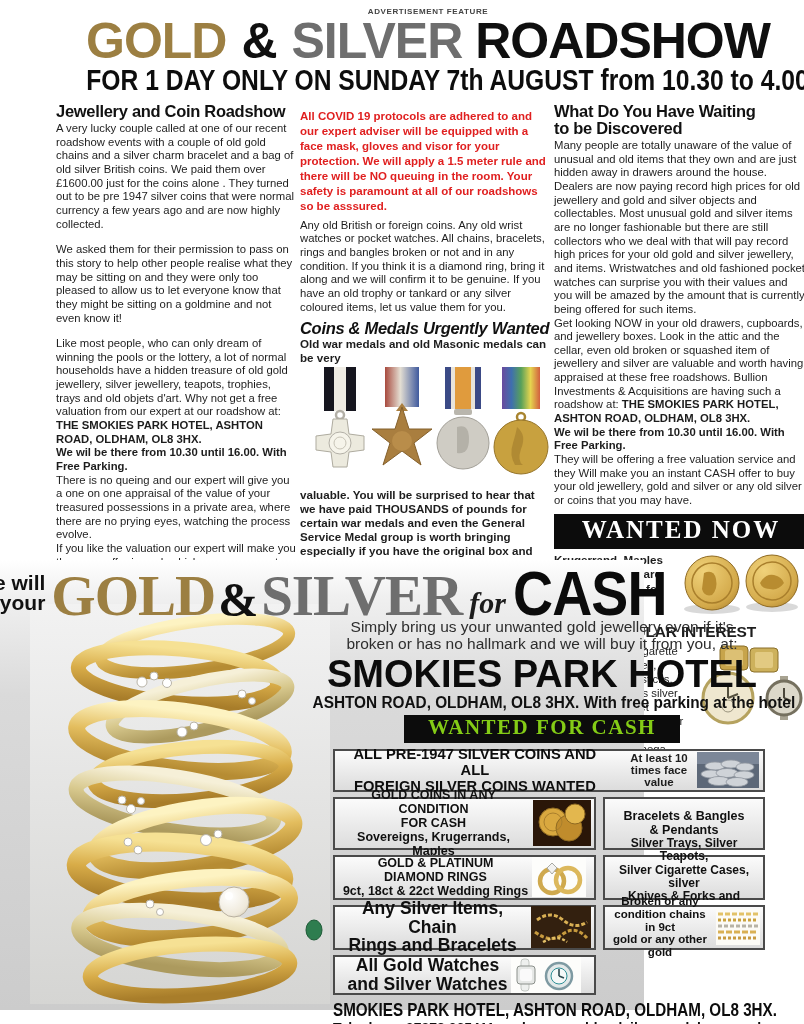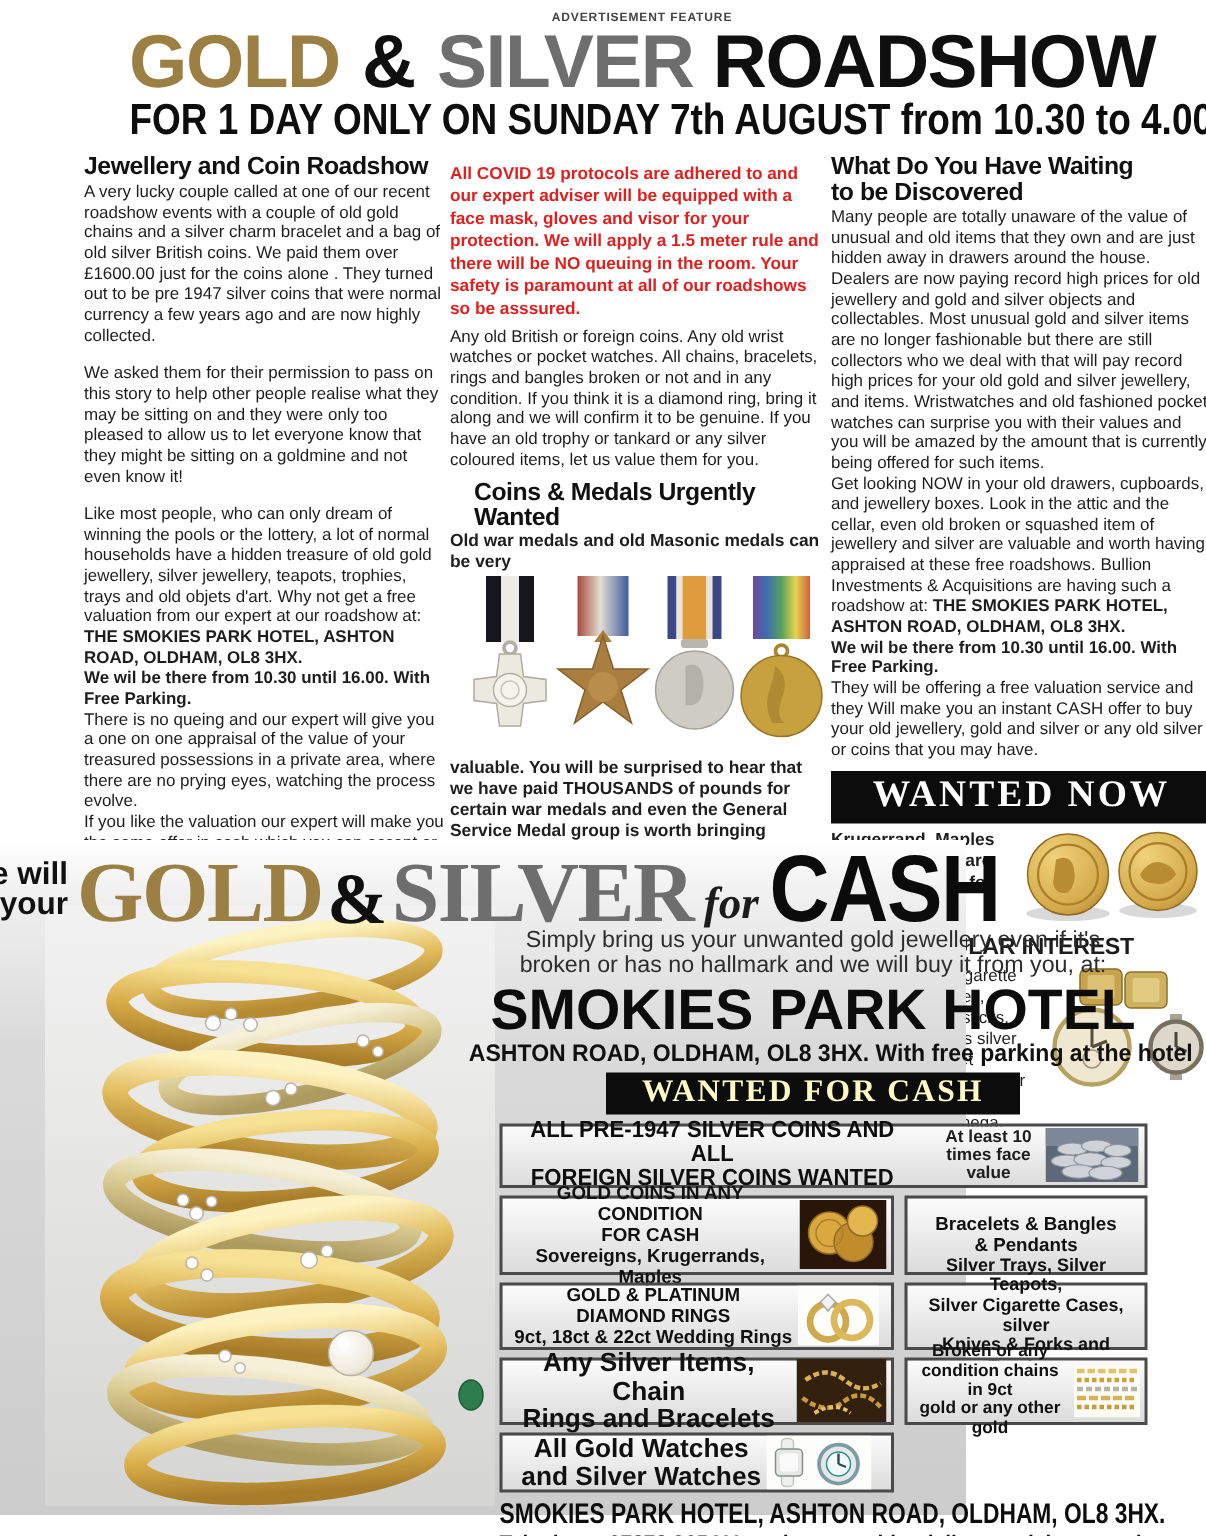--- a/index.html
+++ b/index.html
@@ -16,21 +16,21 @@
   .columns{display:flex;gap:4px;padding:8px 10px 0 30px;box-sizing:border-box;align-items:flex-start;}
   .col{font-size:11.3px;line-height:1.21;}
   .col p{margin:0 0 12px;}
   .col .blk{display:block;}
   .col-left{width:240px;flex:none;}
   .col-mid{width:250px;flex:none;}
   .col-right{width:254px;flex:none;}
   .col h2{font-size:16.5px;letter-spacing:-.3px;margin:0 0 2px;line-height:1.03;color:#111;}
   .covid{color:#e01f1f;font-weight:bold;font-size:11.5px;line-height:1.3;margin:6px 0 5px;}
   .bold{font-weight:bold;}
-  .mid-h{font-size:17px;margin:6px 16px 0 !important;}
+  .mid-h{font-size:17px;margin:6px 0 0 !important;font-style:italic;}
   .photo{display:block;}
   .wanted-now{background:#0c0c0c;color:#fff;text-align:center;font-family:"Liberation Serif",serif;
               font-weight:bold;font-size:25px;letter-spacing:2px;padding:1px 0 4px;margin:6px 0 4px;}
   .wn-row{display:flex;align-items:flex-start;margin-top:2px;}
   .wn-text{width:122px;font-weight:bold;font-size:11.6px;line-height:1.25;flex:none;}
   .interest-h{font-size:15.5px;font-weight:bold;letter-spacing:-.2px;margin:8px 0 2px;}
   .int-row{display:flex;}
   .int-text{width:138px;flex:none;font-size:11.3px;line-height:1.24;}
   
   .bottom{position:absolute;left:0;top:560px;width:644px;height:450px;
@@ -44,21 +44,21 @@
   .bb-silver{font-size:57px;color:#6e6e6e;letter-spacing:-1px;line-height:1;}
   .bb-for{font-size:30px;font-style:italic;color:#1c1c1c;margin:0 7px 6px 7px;line-height:1;}
   .bb-cash{font-weight:bold;font-size:63px;color:#0b0b0b;line-height:.95;letter-spacing:-1px;
            transform:scaleX(.88);transform-origin:left bottom;}
   .rings-photo{position:absolute;left:30px;top:44px;width:300px;height:400px;z-index:1;}
   .bottom-right{position:absolute;left:303px;top:58px;width:478px;text-align:center;z-index:2;}
   .simply{font-size:15.5px;line-height:1.12;color:#2d2d2d;}
   .hotel-name{font-size:38px;font-weight:bold;line-height:1;color:#0c0c0c;margin-top:2px;white-space:nowrap;}
   .hotel-addr{font-size:16px;font-weight:bold;line-height:1.05;margin-top:2px;white-space:nowrap;
               transform:scaleX(.96);transform-origin:center;color:#101010;}
-  .wfc{display:inline-block;background:#0c0c0c;color:#fef9c3;font-family:"Liberation Serif",serif;font-weight:bold;
+  .wfc{display:inline-block;background:#0c0c0c;color:#84cc16;font-family:"Liberation Serif",serif;font-weight:bold;
        font-size:21px;letter-spacing:1.5px;padding:0 24px 3px;margin-top:3px;}
   
   .wtable{margin:6px 0 0 30px;width:432px;}
   .tbox{border:2px solid #4a4a4a;background:linear-gradient(180deg,#fbfbfb,#dcdcdc);box-sizing:border-box;
         display:flex;align-items:center;justify-content:center;text-align:center;}
   .trow1{width:432px;height:43px;margin-bottom:5px;padding:1px 3px;}
   .tr1-text{font-weight:bold;font-size:15.5px;line-height:1.05;width:286px;flex:none;
             transform:scaleX(.95);transform-origin:left center;color:#0e0e0e;}
   .tr1-note{font-weight:bold;font-size:11.5px;line-height:1.05;width:68px;flex:none;}
   .trow{display:flex;gap:7px;margin-bottom:5px;}

